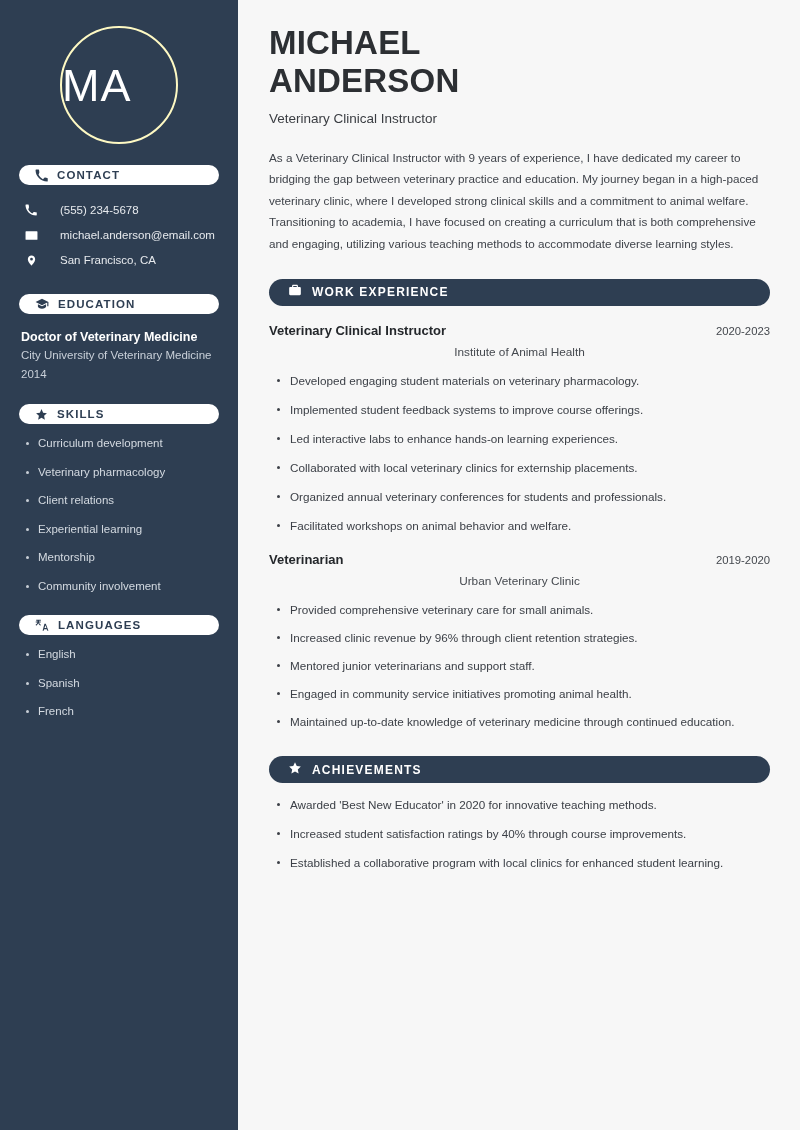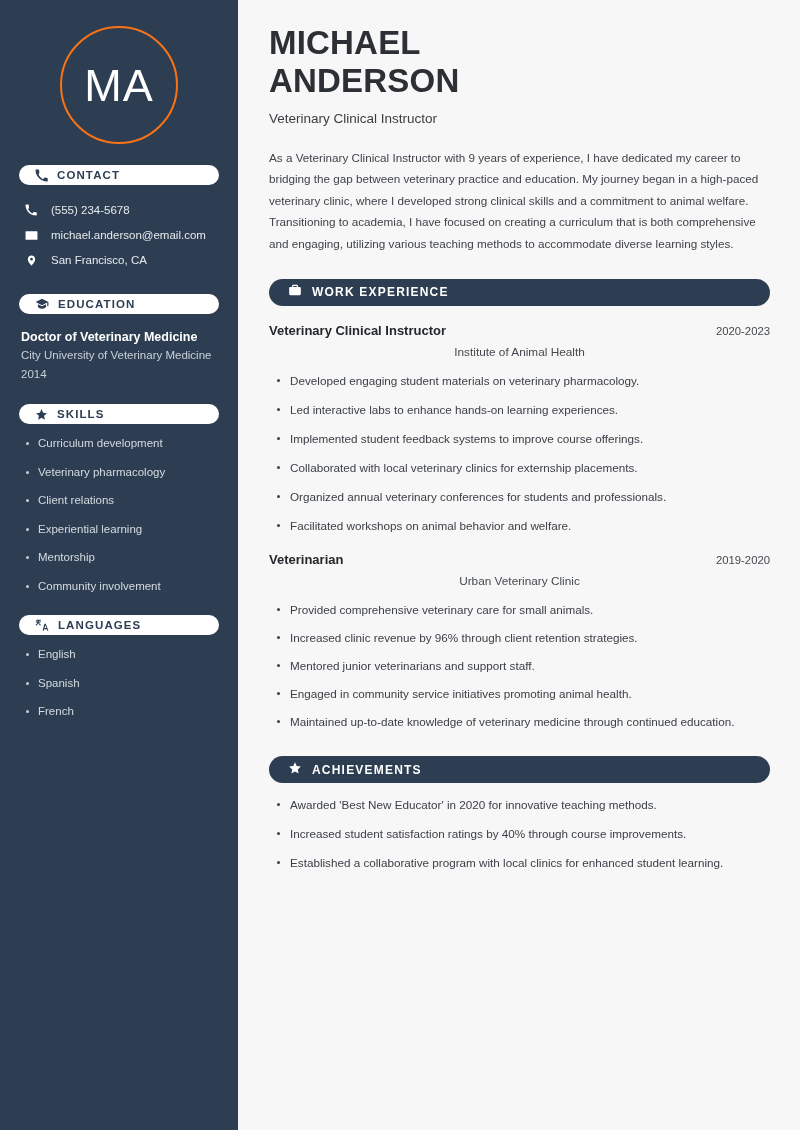--- a/index.html
+++ b/index.html
@@ -32,24 +32,23 @@
 
   .avatar-wrap {
     display: flex;
     justify-content: center;
     padding-top: 26px;
   }
   .avatar {
     width: 118px;
     height: 118px;
     border-radius: 50%;
-    border: 2px solid #f97316;
+    border: 2px solid #fef9c3;
     display: flex;
     align-items: center;
-    justify-content: center;
   }
   .avatar-initials {
     font-size: 45px;
     font-weight: 400;
     letter-spacing: 1px;
     color: #ffffff;
     line-height: 1;
   }
 
   .pill {
@@ -69,21 +68,21 @@
     color: #2e3e52;
     text-transform: uppercase;
     white-space: nowrap;
   }
   .pill svg { display: block; }
 
   .contact-list { margin-top: 13px; }
   .contact-item {
     display: flex;
     align-items: center;
-    gap: 13px;
+    gap: 22px;
     padding: 5px 2px 5px 5px;
     font-size: 11.5px;
     color: #e7eaee;
   }
   .contact-item .ci-icon {
     width: 14px;
     display: flex;
     justify-content: center;
     flex: 0 0 14px;
   }
@@ -346,22 +345,22 @@
     </div>
 
     <div class="job">
       <div class="job-head">
         <div class="job-role">Veterinary Clinical Instructor</div>
         <div class="job-dates">2020-2023</div>
       </div>
       <div class="job-org">Institute of Animal Health</div>
       <ul class="bullets">
         <li>Developed engaging student materials on veterinary pharmacology.</li>
+        <li>Implemented student feedback systems to improve course offerings.</li>
         <li>Led interactive labs to enhance hands-on learning experiences.</li>
-        <li>Implemented student feedback systems to improve course offerings.</li>
         <li>Collaborated with local veterinary clinics for externship placements.</li>
         <li>Organized annual veterinary conferences for students and professionals.</li>
         <li>Facilitated workshops on animal behavior and welfare.</li>
       </ul>
     </div>
 
     <div class="job">
       <div class="job-head">
         <div class="job-role">Veterinarian</div>
         <div class="job-dates">2019-2020</div>

